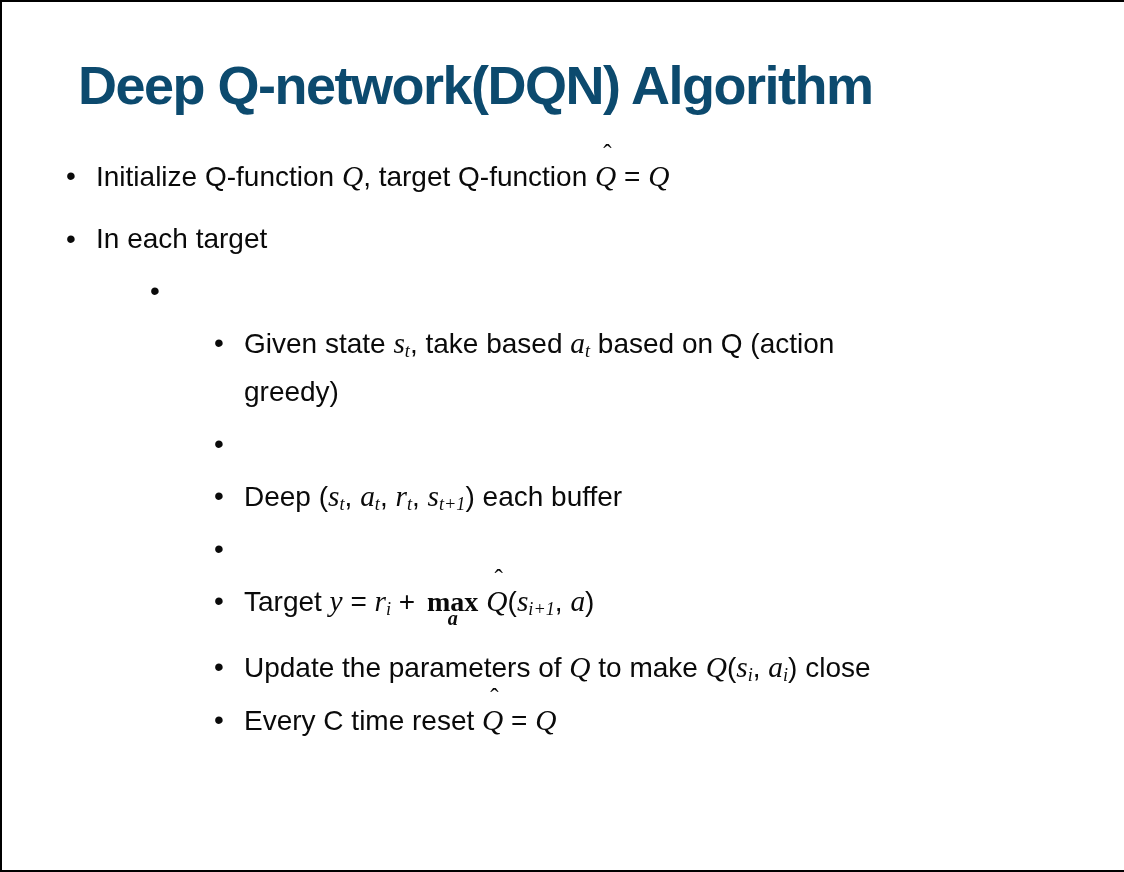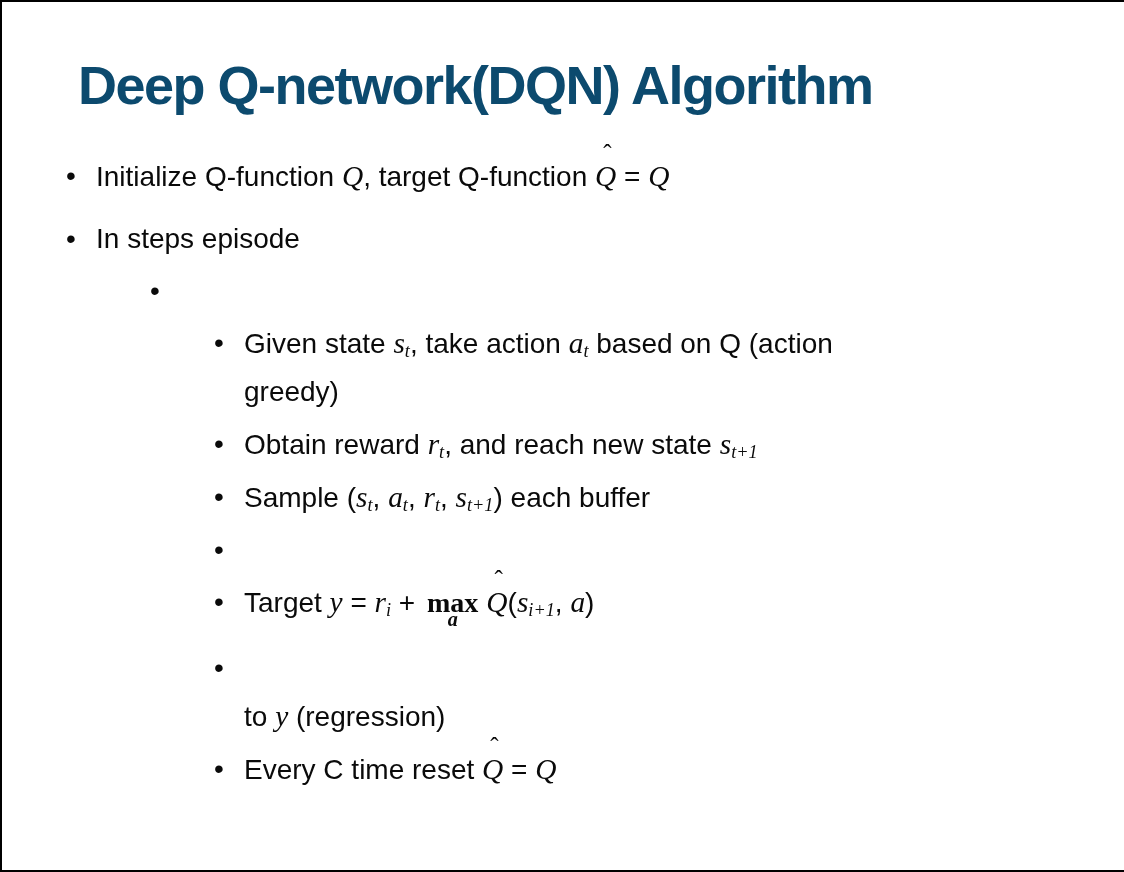--- a/index.html
+++ b/index.html
@@ -49,53 +49,49 @@
 
 <div class="slide">
   <h1 class="title">Deep Q-network(DQN) Algorithm</h1>
   <div class="bullets" id="bullets">
       <div class="bullet lvl1">
         <span class="dot">•</span>
         <span class="content"><span class="t">Initialize Q-function </span><span class="m">Q</span><span class="t">, target Q-function </span><span class="m mhat">Q<span class="hatmark">ˆ</span></span><span class="t"> = </span><span class="m">Q</span></span>
       </div>
       <div class="bullet lvl1">
         <span class="dot">•</span>
-        <span class="content"><span class="t">In steps episode</span></span>
+        <span class="content"><span class="t">In each target</span></span>
       </div>
       <div class="bullet lvl2">
         <span class="dot">•</span>
       </div>
       <div class="bullet lvl3">
         <span class="dot">•</span>
-        <span class="content"><span class="t">Given state </span><span class="m">s<sub class="ms">t</sub></span><span class="t">, take action </span><span class="m">a<sub class="ms">t</sub></span><span class="t"> based on Q (action</span></span>
+        <span class="content"><span class="t">Given state </span><span class="m">s<sub class="ms">t</sub></span><span class="t">, take based </span><span class="m">a<sub class="ms">t</sub></span><span class="t"> based on Q (action</span></span>
       </div>
       <div class="bullet lvl3 cont">
         <span class="dot">•</span>
         <span class="content"><span class="t">greedy)</span></span>
       </div>
       <div class="bullet lvl3">
         <span class="dot">•</span>
-        <span class="content"><span class="t">Obtain reward </span><span class="m">r<sub class="ms">t</sub></span><span class="t">, and reach new state </span><span class="m">s<sub class="ms">t+1</sub></span></span>
       </div>
       <div class="bullet lvl3">
         <span class="dot">•</span>
-        <span class="content"><span class="t">Sample (</span><span class="m">s<sub class="ms">t</sub></span><span class="t">, </span><span class="m">a<sub class="ms">t</sub></span><span class="t">, </span><span class="m">r<sub class="ms">t</sub></span><span class="t">, </span><span class="m">s<sub class="ms">t+1</sub></span><span class="t">) each buffer</span></span>
+        <span class="content"><span class="t">Deep (</span><span class="m">s<sub class="ms">t</sub></span><span class="t">, </span><span class="m">a<sub class="ms">t</sub></span><span class="t">, </span><span class="m">r<sub class="ms">t</sub></span><span class="t">, </span><span class="m">s<sub class="ms">t+1</sub></span><span class="t">) each buffer</span></span>
       </div>
       <div class="bullet lvl3">
         <span class="dot">•</span>
       </div>
       <div class="bullet lvl3 has-under">
         <span class="dot">•</span>
         <span class="content"><span class="t">Target </span><span class="m">y</span><span class="t"> = </span><span class="m">r<sub class="ms">i</sub></span><span class="t"> + </span><span class="maxu"><span class="mx">max</span><span class="un">a</span></span><span class="m mhat">Q<span class="hatmark">ˆ</span></span><span class="t">(</span><span class="m">s<sub class="ms">i+1</sub></span><span class="t">, </span><span class="m">a</span><span class="t">)</span></span>
       </div>
       <div class="bullet lvl3">
         <span class="dot">•</span>
-      </div>
-      <div class="bullet lvl3 cont">
-        <span class="dot">•</span>
-        <span class="content"><span class="t">to </span><span class="m">y</span><span class="t"> (regression)</span></span>
+        <span class="content"><span class="t">Update the parameters of </span><span class="m">Q</span><span class="t"> to make </span><span class="m">Q</span><span class="t">(</span><span class="m">s<sub class="ms">i</sub></span><span class="t">, </span><span class="m">a<sub class="ms">i</sub></span><span class="t">) close</span></span>
       </div>
       <div class="bullet lvl3">
         <span class="dot">•</span>
         <span class="content"><span class="t">Every C time reset </span><span class="m mhat">Q<span class="hatmark">ˆ</span></span><span class="t"> = </span><span class="m">Q</span></span>
       </div>
     </div>
 </div>
 
 </body></html>

